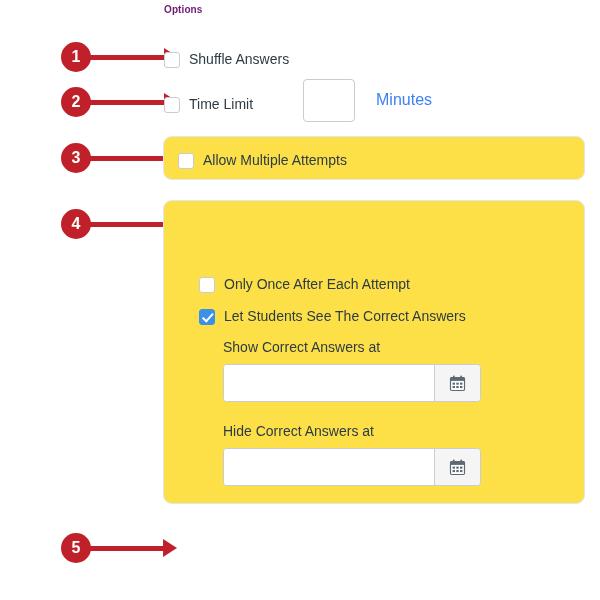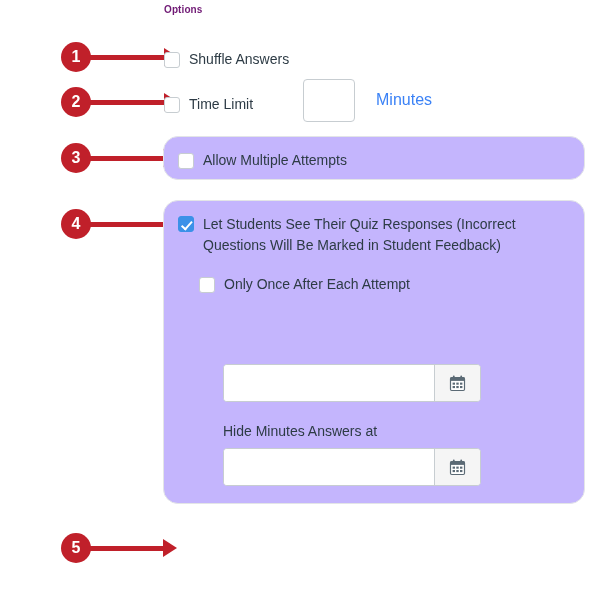--- a/index.html
+++ b/index.html
@@ -146,22 +146,22 @@
     top: 91px;
     font-size: 16px;
     color: #3b82f6;
     margin-left: 9px;
   }
 
   
   .panel {
     position: absolute;
     border: 1px solid #e3e5e7;
-    border-radius: 15px;
-    background: #c4b5fd;
+    border-radius: 9px;
+    background: #fde047;
     box-sizing: border-box;
   }
   .panel-attempts {
     left: 163px;
     top: 136px;
     width: 422px;
     height: 44px;
   }
   .panel-attempts .cb-row {
     position: absolute;
@@ -297,50 +297,51 @@
 
   <div class="panel panel-attempts">
     <div class="cb-row">
       <span class="cbox"></span>
       <span class="cb-label">Allow Multiple Attempts</span>
     </div>
   </div>
 
   <div class="panel panel-responses">
 
-    <div class="resp-main">
-      <span class="cbox checked"></span>
-      <span class="cb-label">Let Students See Their Quiz Responses (Incorrect Questions Will Be Marked in Student Feedback)</span>
-    </div>
 
     <div class="cb-row resp-sub-1">
       <span class="cbox"></span>
       <span class="cb-label">Only Once After Each Attempt</span>
     </div>
 
-
+    <div class="cb-row resp-sub-2">
+      <span class="cbox checked"></span>
+      <span class="cb-label">Let Students See The Correct Answers</span>
+    </div>
+
+    <div class="field-label label-show">Show Correct Answers at</div>
     <div class="date-field show">
       <input class="date-input" type="text" value="" style="">
       <div class="date-btn">
         <svg class="cal-icon" width="17" height="17" viewBox="0 0 17 17">
           <rect x="1.5" y="2.5" width="14" height="13" rx="1.2" fill="#ffffff" stroke="#5b6a75" stroke-width="1.2"></rect>
           <rect x="1.5" y="2.5" width="14" height="3.4" fill="#5b6a75"></rect>
           <rect x="4" y="0.6" width="1.6" height="3" rx="0.6" fill="#5b6a75"></rect>
           <rect x="11.4" y="0.6" width="1.6" height="3" rx="0.6" fill="#5b6a75"></rect>
           <rect x="3.6" y="7.6" width="2.4" height="2.1" fill="#5b6a75"></rect>
           <rect x="7.3" y="7.6" width="2.4" height="2.1" fill="#5b6a75"></rect>
           <rect x="11" y="7.6" width="2.4" height="2.1" fill="#5b6a75"></rect>
           <rect x="3.6" y="11" width="2.4" height="2.1" fill="#5b6a75"></rect>
           <rect x="7.3" y="11" width="2.4" height="2.1" fill="#5b6a75"></rect>
           <rect x="11" y="11" width="2.4" height="2.1" fill="#5b6a75"></rect>
         </svg>
       </div>
     </div>
 
-    <div class="field-label label-hide">Hide Minutes Answers at</div>
+    <div class="field-label label-hide">Hide Correct Answers at</div>
     <div class="date-field hide">
       <input class="date-input" type="text" value="" style="">
       <div class="date-btn">
         <svg class="cal-icon" width="17" height="17" viewBox="0 0 17 17">
           <rect x="1.5" y="2.5" width="14" height="13" rx="1.2" fill="#ffffff" stroke="#5b6a75" stroke-width="1.2"></rect>
           <rect x="1.5" y="2.5" width="14" height="3.4" fill="#5b6a75"></rect>
           <rect x="4" y="0.6" width="1.6" height="3" rx="0.6" fill="#5b6a75"></rect>
           <rect x="11.4" y="0.6" width="1.6" height="3" rx="0.6" fill="#5b6a75"></rect>
           <rect x="3.6" y="7.6" width="2.4" height="2.1" fill="#5b6a75"></rect>
           <rect x="7.3" y="7.6" width="2.4" height="2.1" fill="#5b6a75"></rect>

